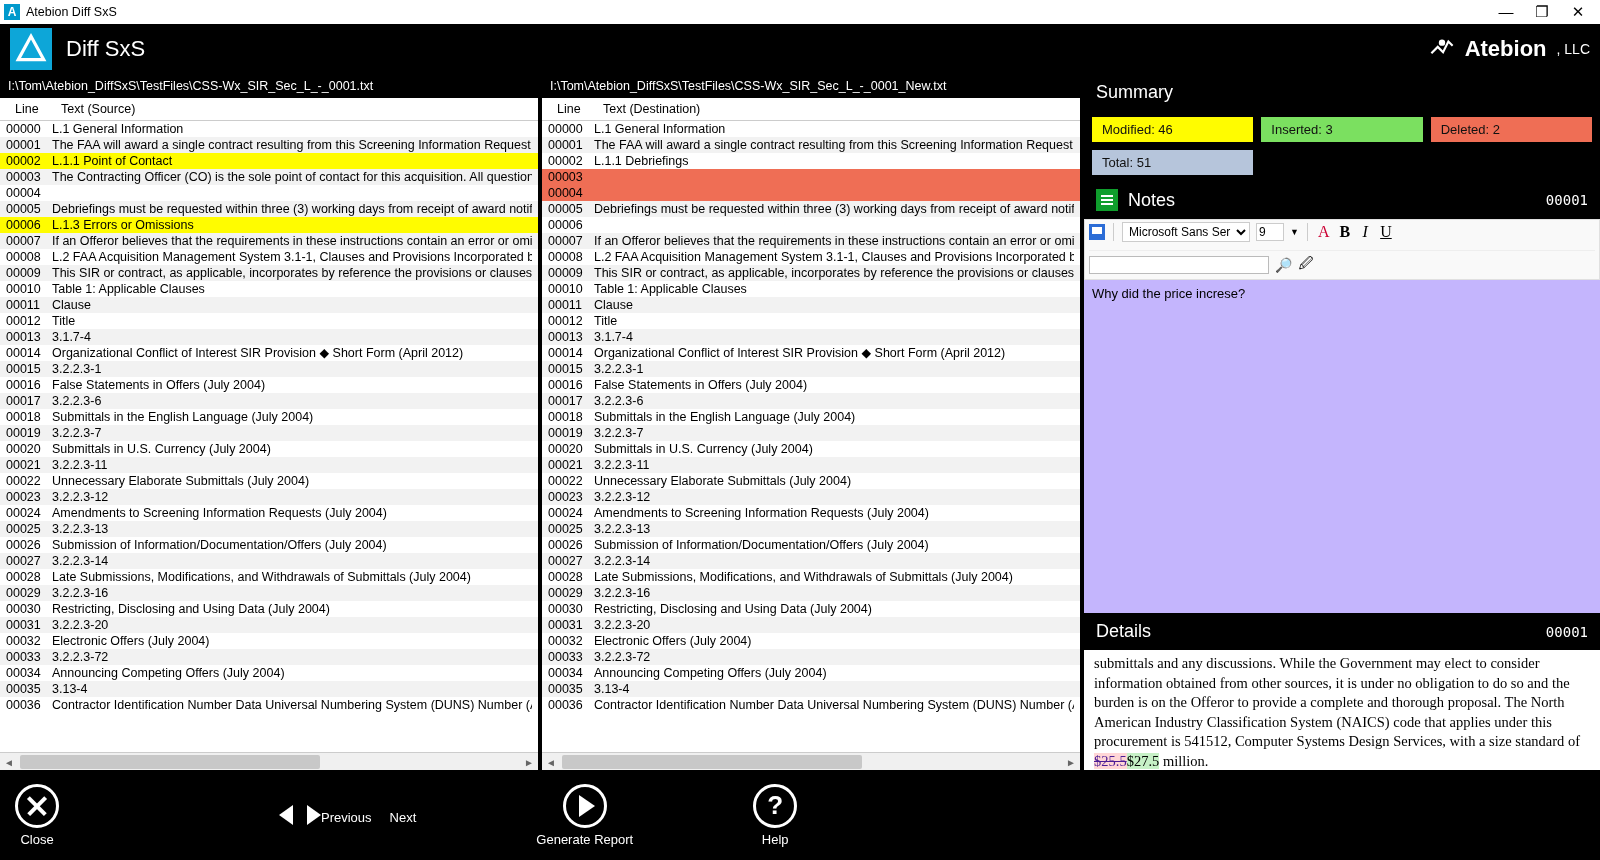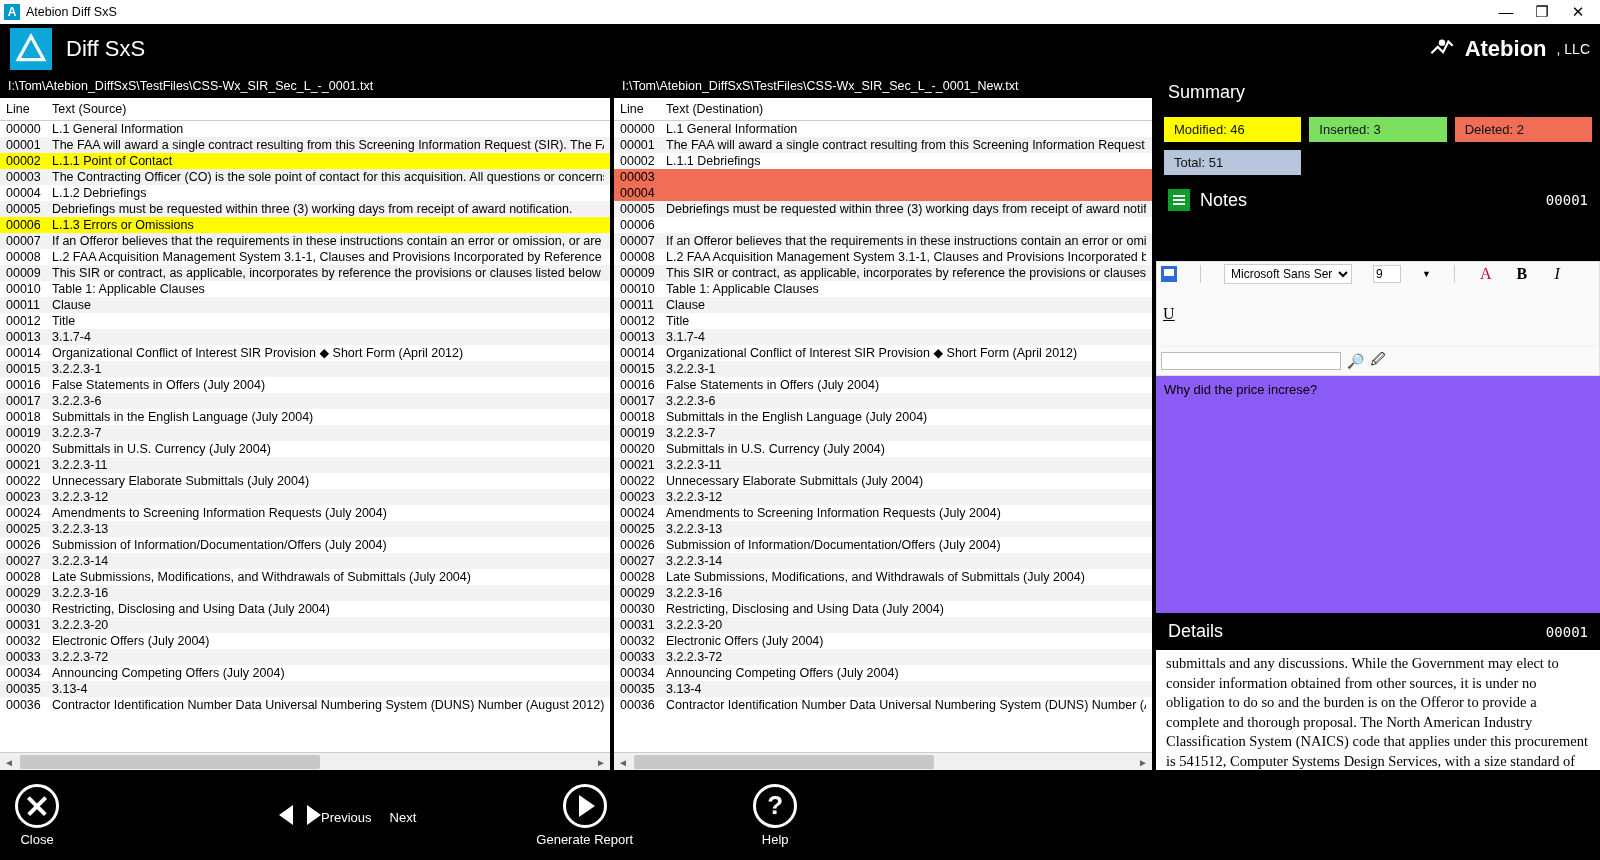--- a/index.html
+++ b/index.html
@@ -40,24 +40,24 @@
 .header .logo svg { width:34px;height:34px; }
 .header .app-title { font-size:22px;margin-left:14px;font-weight:400; }
 .header .spacer { flex:1; }
 .header .brand { display:flex;align-items:center;color:#fff;font-size:20px; }
 .header .brand svg { width:34px;height:34px;margin-right:6px; }
 .header .brand b { font-weight:700;font-size:22px; }
 .header .brand .llc { font-size:14px; margin-left:10px; }
 
 .main { flex:1;display:flex;min-height:0;background:#000; }
 .pane { display:flex;flex-direction:column;background:#fff; }
-.pane.source { width:610px; }
+.pane.source { width:538px; }
 .pane.dest   { width:538px;margin-left:4px; }
 .path { background:#000;color:#fff;font-size:12.5px;padding:5px 8px; }
-.grid-head { display:flex;background:#fff;border-bottom:1px solid #ccc;font-size:12.5px;padding:4px 6px; }
+.grid-head { display:flex;background:#fff;border-bottom:1px solid #ccc;font-size:12.5px;padding:4px 15px; }
 .col-line { width:46px; }
 .col-text { flex:1; }
 .grid-body { flex:1;overflow-y:auto;overflow-x:hidden;font-size:12.5px;background:#fff; position:relative;}
 .row { display:flex;padding:0 6px;height:16px;line-height:16px;white-space:nowrap;overflow:hidden; }
 .row .ln { width:46px; }
 .row .tx { flex:1;overflow:hidden;text-overflow:clip; }
 .row.hl-mod { background:#fffc00; }
 .row.hl-del { background:#ef6e55; }
 .row.hl-alt { background:#f2f2f2; }
 
@@ -68,35 +68,35 @@
 .panel-title .picon { width:22px;height:22px;background:#0f9d2c;margin-right:10px;display:flex;align-items:center;justify-content:center; }
 .panel-title .picon::before { content:""; width:12px;height:2px;background:#fff;box-shadow:0 4px 0 #fff,0 -4px 0 #fff; }
 
 .summary-badges { background:#000;padding:6px 8px;display:grid;grid-template-columns:1fr 1fr 1fr;grid-gap:8px; }
 .badge { padding:5px 10px;font-size:13px;color:#111; }
 .b-mod { background:#fffc00; }
 .b-ins { background:#7be060; }
 .b-del { background:#ef6e55; }
 .b-tot { background:#b6c5db; }
 
-.notes-toolbar { background:#f9f9f9;border:1px solid #e0e0e0;display:flex;align-items:center;padding:2px 4px;font-size:12.5px;gap:21px;flex-wrap:wrap;margin-top:42px; }
+.notes-toolbar { background:#f9f9f9;border:1px solid #e0e0e0;display:flex;align-items:center;padding:2px 4px;font-size:12.5px;gap:6px;flex-wrap:wrap; }
 .notes-toolbar .sep { width:1px;height:18px;background:#ccc;margin:0 2px; }
 .notes-toolbar .save { width:16px;height:16px;background:#2b6cd6;position:relative; }
 .notes-toolbar .save::after{content:"";position:absolute;inset:3px 3px 6px 3px;background:#fff;}
 .notes-toolbar select, .notes-toolbar input.sz { font-size:12px;border:1px solid #ccc;padding:1px 2px;background:#fff; }
 .notes-toolbar input.sz { width:28px;text-align:left; }
 .notes-toolbar .fmt { font-family:'Times New Roman',serif;font-size:16px;cursor:default;padding:0 2px; min-width:14px; text-align:center;}
 .notes-toolbar .fmt.color { color:#c03; }
 .notes-toolbar .fmt.b { font-weight:700; }
 .notes-toolbar .fmt.i { font-style:italic; }
 .notes-toolbar .fmt.u { text-decoration:underline; }
 .notes-toolbar .row2 { width:100%;display:flex;align-items:center;gap:6px;padding-top:2px;border-top:1px solid #eee;margin-top:2px; }
 .notes-toolbar .search { flex:0 0 180px;border:1px solid #bbb;height:18px; }
 .notes-toolbar .binoc { font-size:14px; }
-.notes-body { flex:1;background:#8b5cf6;border:0;padding:6px 8px;font-size:13px;overflow:auto;font-family:'Segoe UI',sans-serif; }
+.notes-body { flex:1;background:#c4b5fd;border:0;padding:6px 8px;font-size:13px;overflow:auto;font-family:'Segoe UI',sans-serif; }
 
 .details-body { background:#fff;padding:4px 10px;font-family:Georgia,'Times New Roman',serif;font-size:14.5px;line-height:1.35;overflow:auto; flex:0 0 120px;}
 .details-body .strike { text-decoration:line-through;background:#ffd6d6;color:#4c1d95; }
 .details-body .ins { background:#c6f0c6; }
 
 .footer { background:#000;color:#fff;height:90px;display:flex;align-items:center;padding:0 15px;gap:30px; }
 .fbtn { display:flex;flex-direction:column;align-items:center;font-size:13px;cursor:default; }
 .fbtn .circ { width:44px;height:44px;border:3.5px solid #fff;border-radius:50%;display:flex;align-items:center;justify-content:center;margin-bottom:4px; }
 .pair { display:flex;align-items:center; }
 .pair .circs { display:flex;gap:6px; }
@@ -171,21 +171,20 @@
         <div class="row hl-mod">
           <span class="ln">00002</span>
           <span class="tx">L.1.1 Point of Contact</span>
         </div>
         <div class="row hl-alt">
           <span class="ln">00003</span>
           <span class="tx">The Contracting Officer (CO) is the sole point of contact for this acquisition.  All questions or concerns must</span>
         </div>
         <div class="row ">
           <span class="ln">00004</span>
-          <span class="tx">L.1.2 Debriefings</span>
         </div>
         <div class="row hl-alt">
           <span class="ln">00005</span>
           <span class="tx">Debriefings must be requested within three (3) working days from receipt of award notification.</span>
         </div>
         <div class="row hl-mod">
           <span class="ln">00006</span>
           <span class="tx">L.1.3 Errors or Omissions</span>
         </div>
         <div class="row hl-alt">

